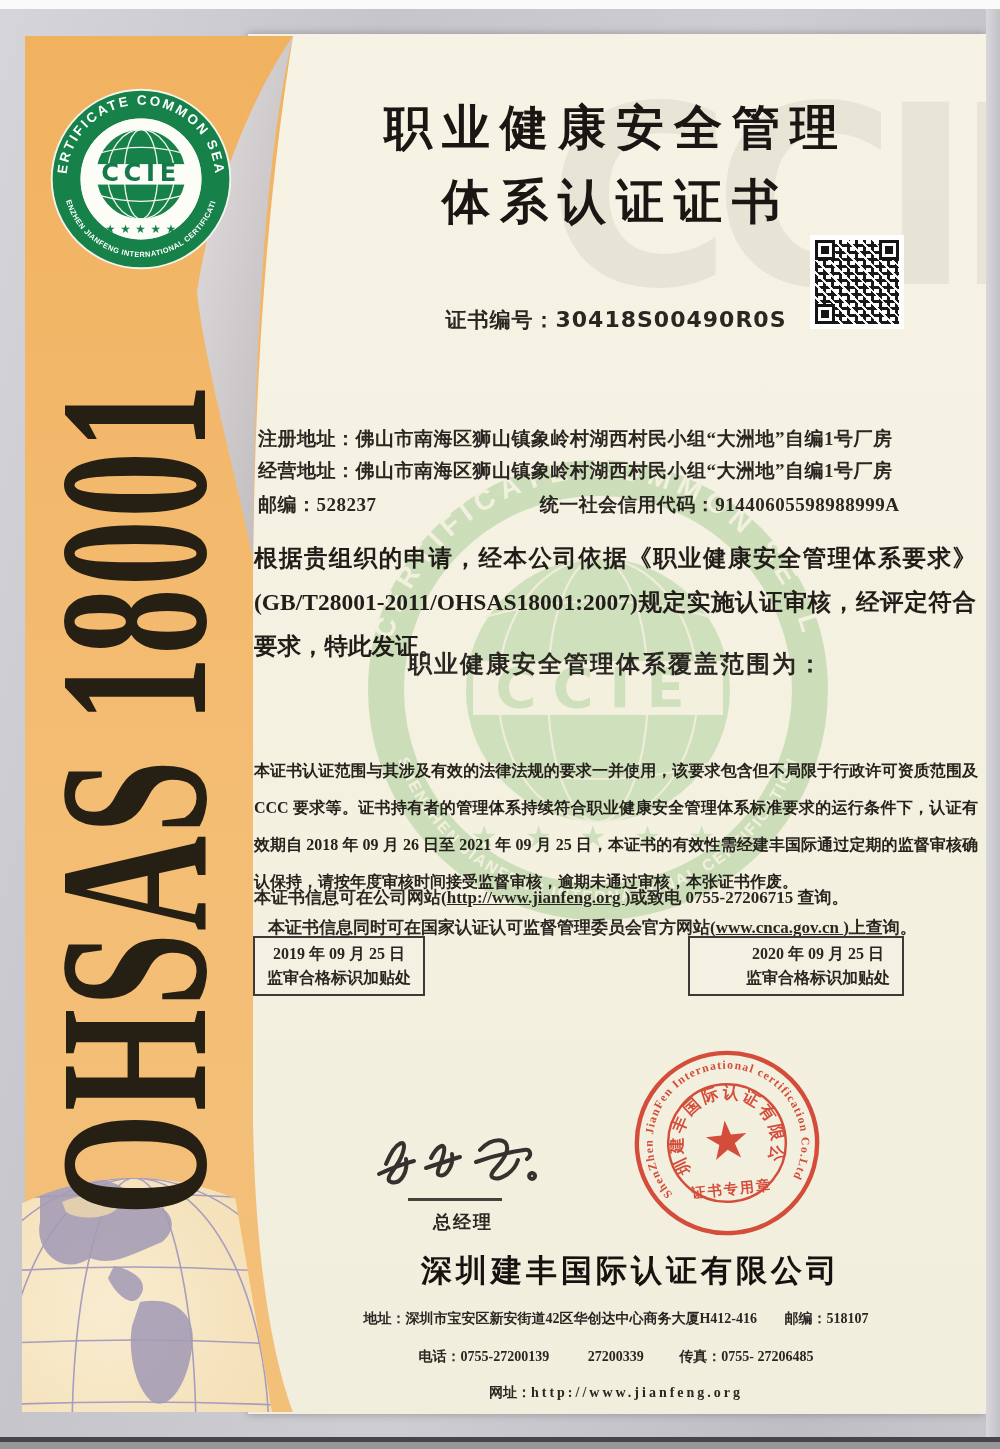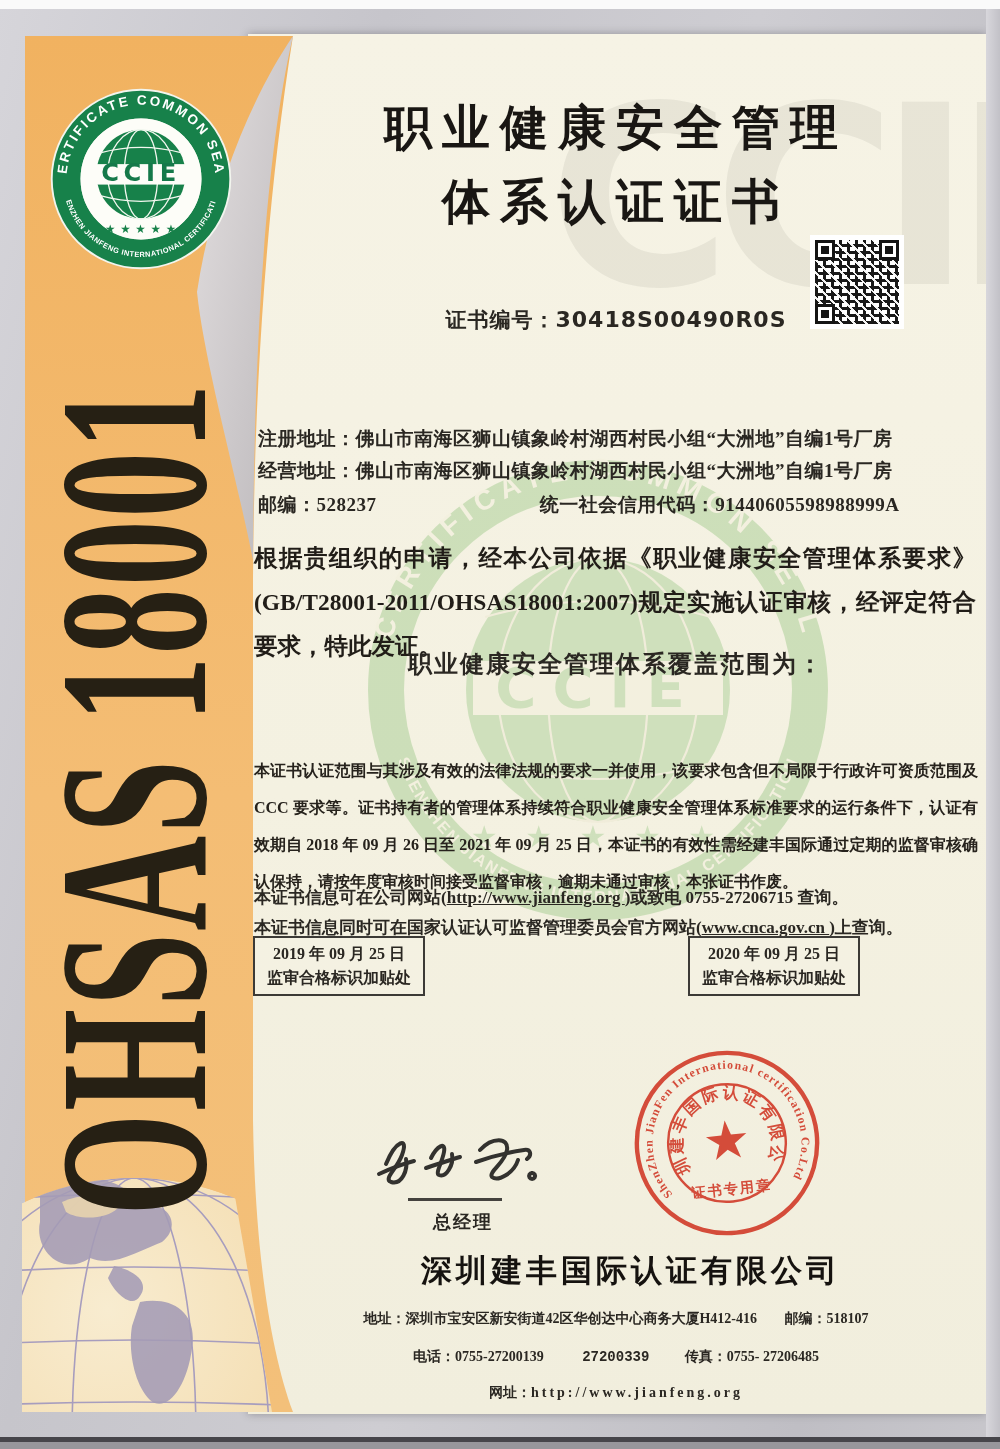--- a/index.html
+++ b/index.html
@@ -116,29 +116,29 @@
 
     <div class="abs para" style="left:6px;top:502px;width:722px;">根据贵组织的申请，经本公司依据《职业健康安全管理体系要求》(GB/T28001-2011/OHSAS18001:2007)规定实施认证审核，经评定符合要求，特此发证。</div>
 
     <div class="abs t-center scopehead" style="top:614px;">职业健康安全管理体系覆盖范围为：</div>
 
     <div class="abs fine" style="left:6px;top:718px;width:724px;">本证书认证范围与其涉及有效的法律法规的要求一并使用，该要求包含但不局限于行政许可资质范围及 CCC 要求等。证书持有者的管理体系持续符合职业健康安全管理体系标准要求的运行条件下，认证有效期自 2018 年 09 月 26 日至 2021 年 09 月 25 日，本证书的有效性需经建丰国际通过定期的监督审核确认保持，请按年度审核时间接受监督审核，逾期未通过审核，本张证书作废。</div>
 
     <div class="abs info" style="left:6px;top:852px;">
       <span>本证书信息可在公司网站(</span><span class="u">http://www.jianfeng.org </span><span>)或致电 0755-27206715 查询。</span>
     </div>
-    <div class="abs info" style="left:6px;top:882px;">
+    <div class="abs info" style="left:20px;top:882px;">
       <span>本证书信息同时可在国家认证认可监督管理委员会官方网站(</span><span class="u">www.cnca.gov.cn </span><span>)上查询。</span>
     </div>
 
     <div class="abs stickerbox" style="left:5px;top:902px;width:168px;height:52px;">
       <div>2019 年 09 月 25 日</div>
       <div>监审合格标识加贴处</div>
     </div>
-    <div class="abs stickerbox" style="left:440px;top:902px;width:168px;height:52px;">
+    <div class="abs stickerbox" style="left:440px;top:902px;width:168px;height:52px;padding-left:44px;">
       <div>2020 年 09 月 25 日</div>
       <div>监审合格标识加贴处</div>
     </div>
 
     <svg class="abs" style="left:128px;top:1094px;" width="180" height="66" viewBox="0 0 180 66">
       <g fill="none" stroke="#33322f" stroke-width="4" stroke-linecap="round">
         <path d="M10,36 C20,12 33,8 26,27 C21,41 7,51 15,54 C26,57 32,42 30,31"></path>
         <path d="M3,46 C16,40 30,35 38,33"></path>
         <path d="M55,30 C61,18 70,13 68,24 C66,35 59,45 63,47 C70,50 78,37 76,26"></path>
         <path d="M50,40 C62,36 74,32 84,29"></path>
@@ -168,21 +168,21 @@
     </svg>
 
     <div class="abs t-center issuer" style="left:15px;top:1216px;">深圳建丰国际认证有限公司</div>
 
     <div class="abs foot t-center" style="top:1276px;">
       <span>地址：</span><span>深圳市宝安区新安街道42区华创达中心商务大厦H412-416</span>
       <span style="margin-left:24px;">邮编：</span><span>518107</span>
     </div>
     <div class="abs foot t-center" style="top:1314px;">
       <span>电话：</span><span>0755-27200139</span>
-      <span style="margin-left:35px;font-family:Liberation Mono, monospace;">27200339</span>
+      <span style="margin-left:35px;">27200339</span>
       <span style="margin-left:32px;">传真：</span><span>0755- 27206485</span>
     </div>
     <div class="abs foot t-center" style="top:1350px;">
       <span>网址：</span><span class="ws">http://www.jianfeng.org</span>
     </div>
   </div>
 
   <svg class="abs" style="left:0;top:0;" width="330" height="1449" viewBox="0 0 330 1449">
     <defs>
       <linearGradient id="bandGrad" x1="0" y1="0" x2="0" y2="1">

